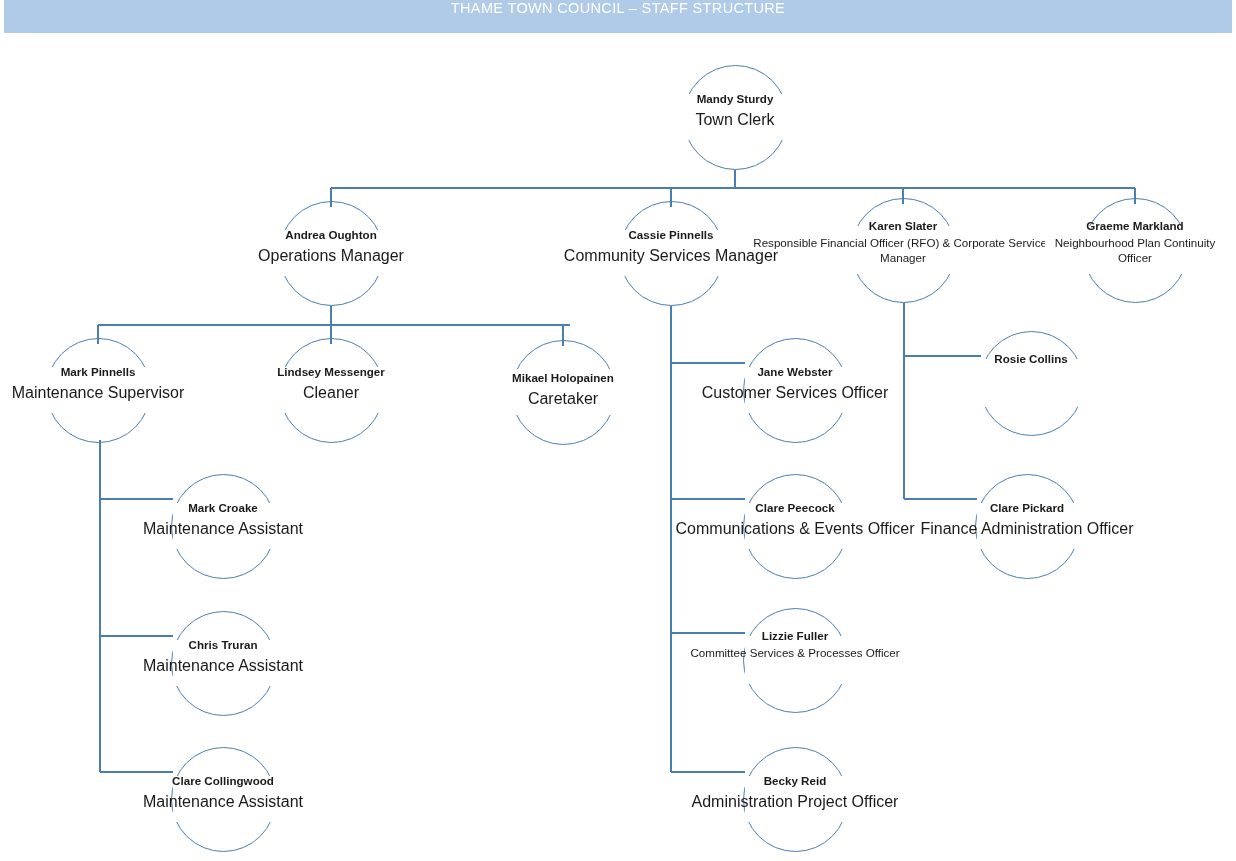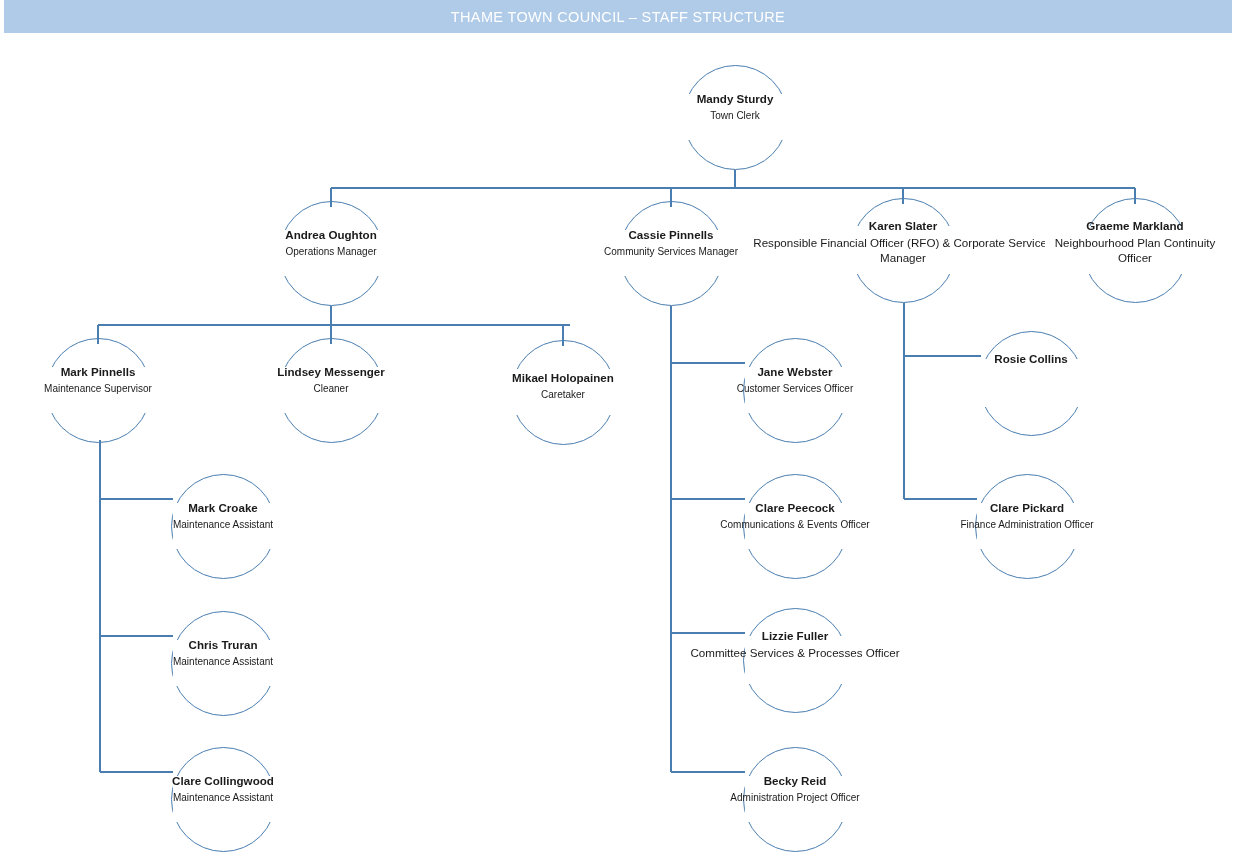--- a/index.html
+++ b/index.html
@@ -10,21 +10,21 @@
     font-family:"Liberation Sans", sans-serif;
     overflow:hidden;
     position:relative;
   }
   #chart-root{position:absolute;left:0;top:0;width:1236px;height:861px;}
 
   
   .banner{
     position:absolute;left:4px;top:0;width:1228px;height:33px;
     background:#afcbe8;
-    display:flex;align-items:center;justify-content:center;
+    display:flex;align-items:flex-start;justify-content:center;
   }
   .banner-title{
     color:#ffffff;
     font-size:14.5px;
     letter-spacing:.35px;
     font-weight:400;
     white-space:nowrap;
   }
 
   
@@ -55,21 +55,21 @@
     left:-130px;width:260px;
     top:-26px;
     text-align:center;
     line-height:1.32;
     color:#1a1a1a;
   }
   .node .nm{
     display:block;font-weight:bold;font-size:11.6px;white-space:nowrap;
   }
   .node .ttl{
-    display:block;font-weight:400;font-size:10px;margin-top:3px;
+    display:block;font-weight:400;font-size:16px;margin-top:3px;
   }
   .node.tight .ttl{margin-top:3px;}
   .node.wide2 .label{left:-150px;width:300px;top:-32px;}
   .node.wide2 .nm{font-size:11.6px;}
   .node.wide2 .ttl{font-size:11.6px;line-height:1.25;}
 </style>
 </head>
 <body>
 
 <div id="chart-root">

